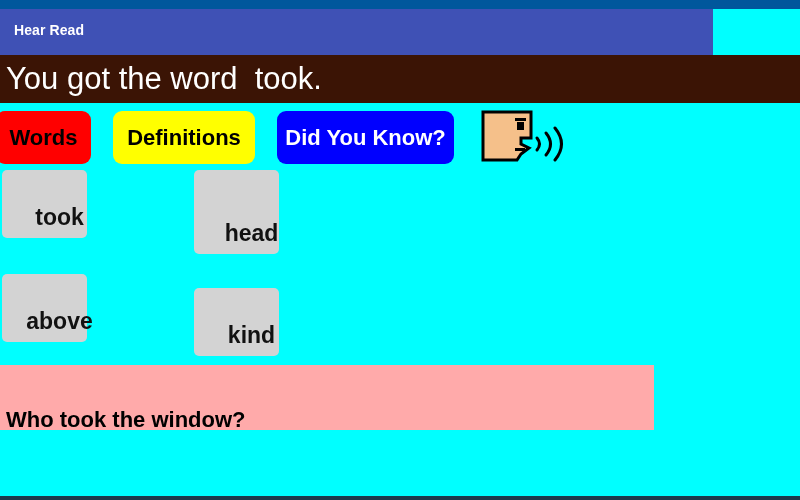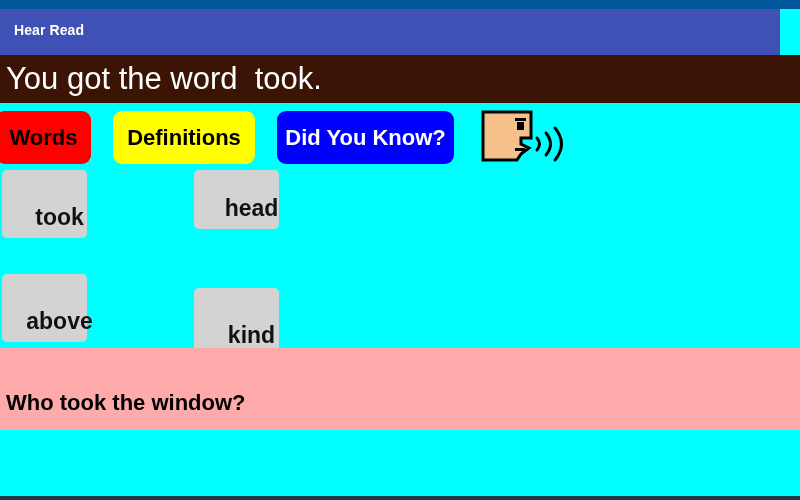--- a/index.html
+++ b/index.html
@@ -30,21 +30,21 @@
     left: 0; top: 0;
     width: 800px;
     height: 9px;
     background: #00579C;
   }
 
   
   .action-bar {
     position: absolute;
     left: 0; top: 9px;
-    width: 780px;
+    width: 713px;
     height: 46px;
     background: #3F51B5;
   }
   .action-bar-title {
     position: absolute;
     left: 14px;
     top: 13px;
     color: #FFFFFF;
     font-size: 14px;
     font-weight: bold;
@@ -147,30 +147,30 @@
     bottom: 8px;
     width: 100%;
     text-align: center;
     color: #111111;
     font-size: 23px;
     font-weight: bold;
     white-space: nowrap;
     line-height: 26px;
   }
   .tile-r0c0 { left: 2px;   top: 170px; width: 85px; height: 68px; }
-  .tile-r0c1 { left: 194px; top: 170px; width: 85px; height: 59px; padding-left: 24px; }
+  .tile-r0c1 { left: 194px; top: 170px; width: 85px; height: 84px; padding-left: 24px; }
   .tile-r1c0 { left: 2px;   top: 274px; width: 85px; height: 68px; padding-left: 8px; }
   .tile-r1c1 { left: 194px; top: 274px; width: 85px; height: 68px; margin-top: 14px; }
 
   
   .question-band {
     position: absolute;
     left: 0;
-    top: 348px;
-    width: 800px;
+    top: 365px;
+    width: 654px;
     height: 82px;
     background: #FFAAAA;
   }
   .question-text {
     position: absolute;
     left: 6px;
     top: 42px;
     color: #000000;
     font-size: 22px;
     font-weight: bold;

